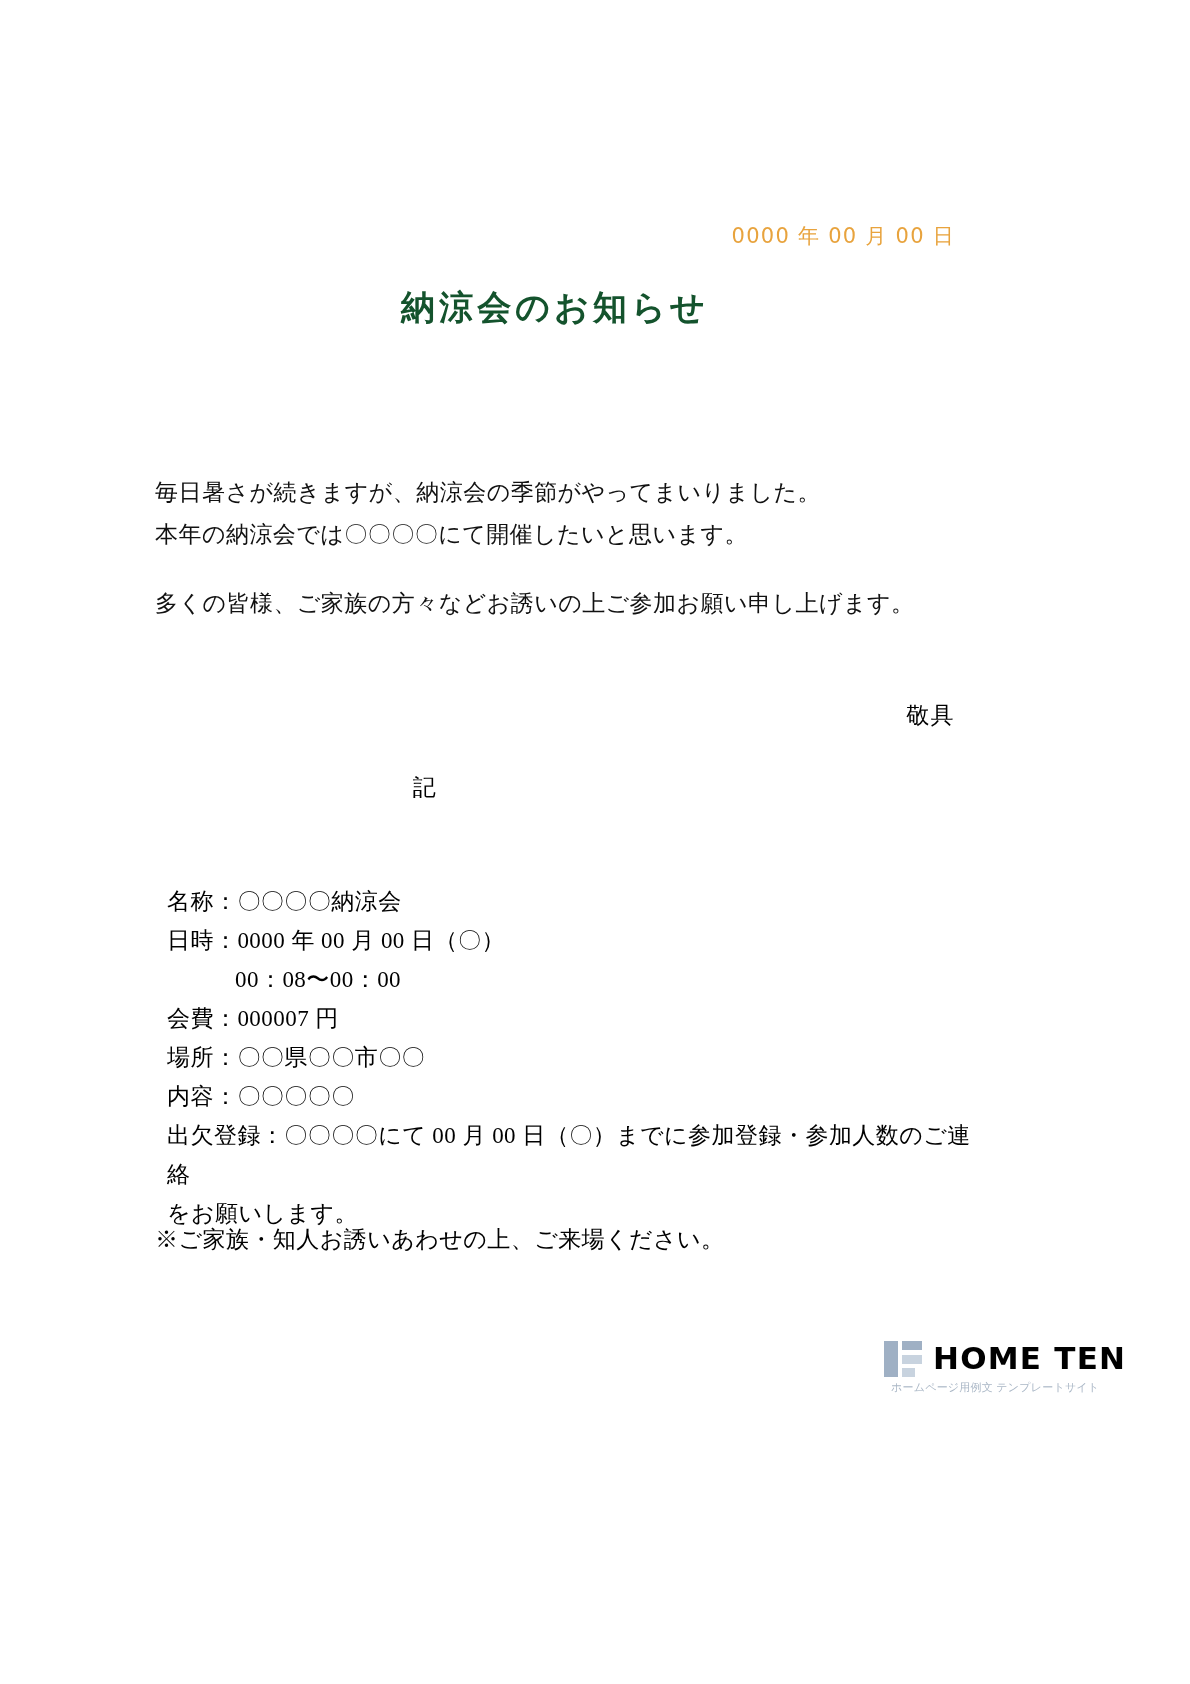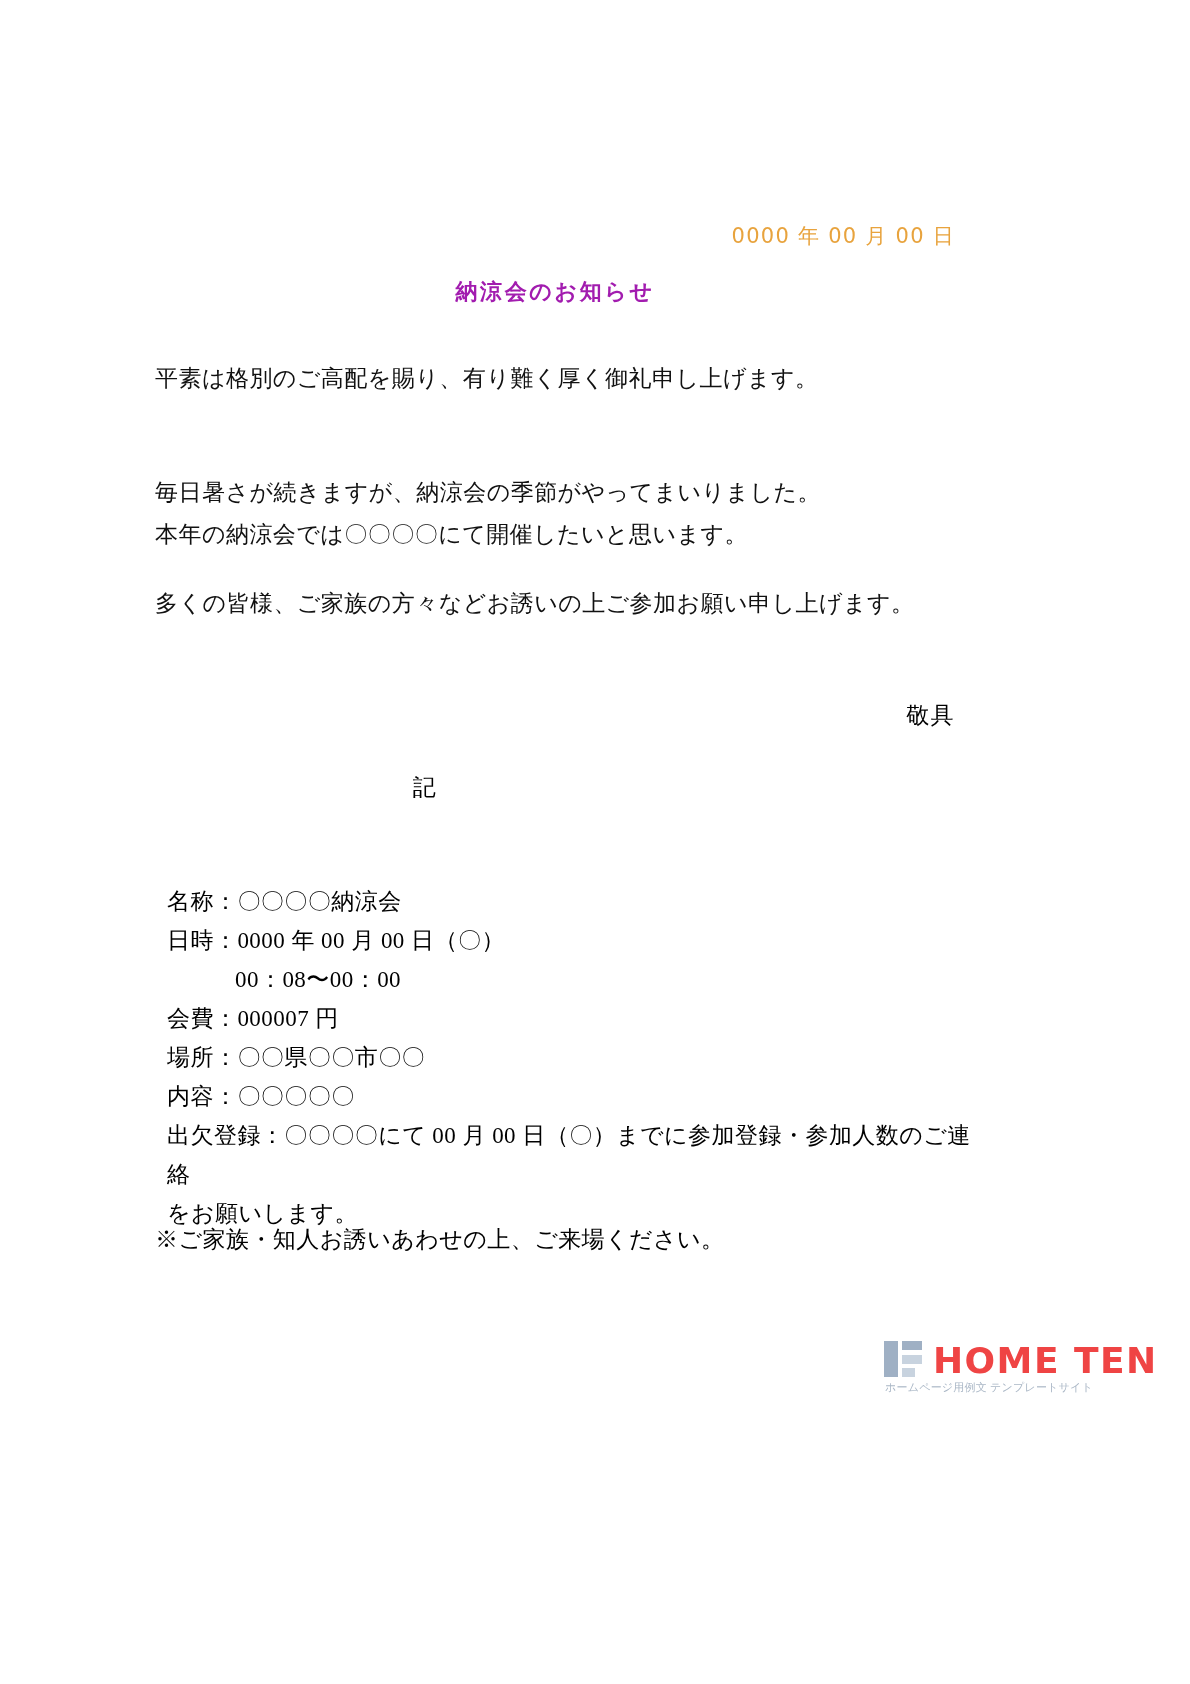--- a/index.html
+++ b/index.html
@@ -39,24 +39,24 @@
     font-family: "DejaVu Sans", "Liberation Sans", sans-serif;
     white-space: nowrap;
   }
 
   .doc-title {
     position: absolute;
     left: 0;
     right: 0;
     top: 262px;
     text-align: center;
-    font-size: 22px;
+    font-size: 34px;
     font-weight: 700;
     letter-spacing: 0.12em;
-    color: #a21caf;
+    color: #14532d;
   }
 
   .para-block {
     position: absolute;
     left: 0;
     width: 800px;
     font-size: 23px;
     line-height: 42px;
     letter-spacing: 0.02em;
     color: #111111;
@@ -123,49 +123,48 @@
     left: 0;
     top: 0;
     width: 40px;
     height: 38px;
   }
   .logo-text {
     position: absolute;
     left: 50px;
     top: 0px;
     font-family: "DejaVu Sans", "Liberation Sans", sans-serif;
-    font-size: 36px;
+    font-size: 31px;
     font-weight: 700;
     letter-spacing: 0.04em;
-    color: #ef4444;
+    color: #000000;
     white-space: nowrap;
   }
   .logo-sub {
     position: absolute;
-    left: 2px;
+    left: 8px;
     top: 40px;
-    font-family: Liberation Serif, serif;
+    font-family: Liberation Sans, sans-serif;
     font-size: 11px;
     letter-spacing: 0.02em;
     color: #aab7c6;
     white-space: nowrap;
   }
 </style>
 </head>
 <body>
 
 <div class="page">
   <div class="doc-body">
 
     <div class="date-line">0000 年 00 月 00 日</div>
 
     <h1 class="doc-title">納涼会のお知らせ</h1>
 
     <div class="para-block p1">
-      <div>平素は格別のご高配を賜り、有り難く厚く御礼申し上げます。</div>
     </div>
 
     <div class="para-block p2">
       <div>毎日暑さが続きますが、納涼会の季節がやってまいりました。</div>
       <div>本年の納涼会では〇〇〇〇にて開催したいと思います。</div>
     </div>
 
     <div class="para-block p3">
       <div>多くの皆様、ご家族の方々などお誘いの上ご参加お願い申し上げます。</div>
     </div>

